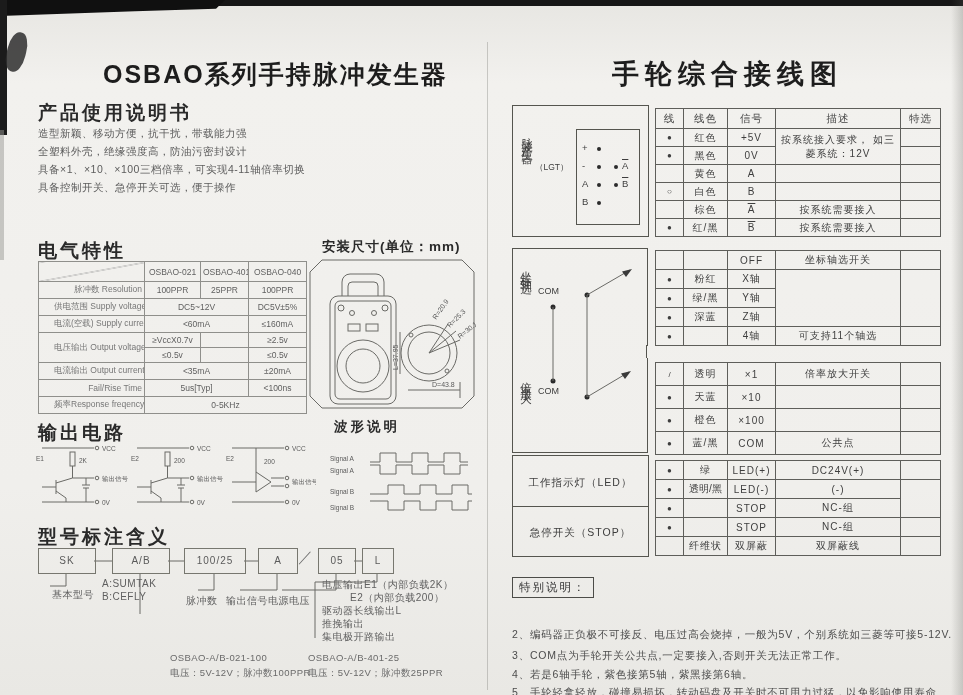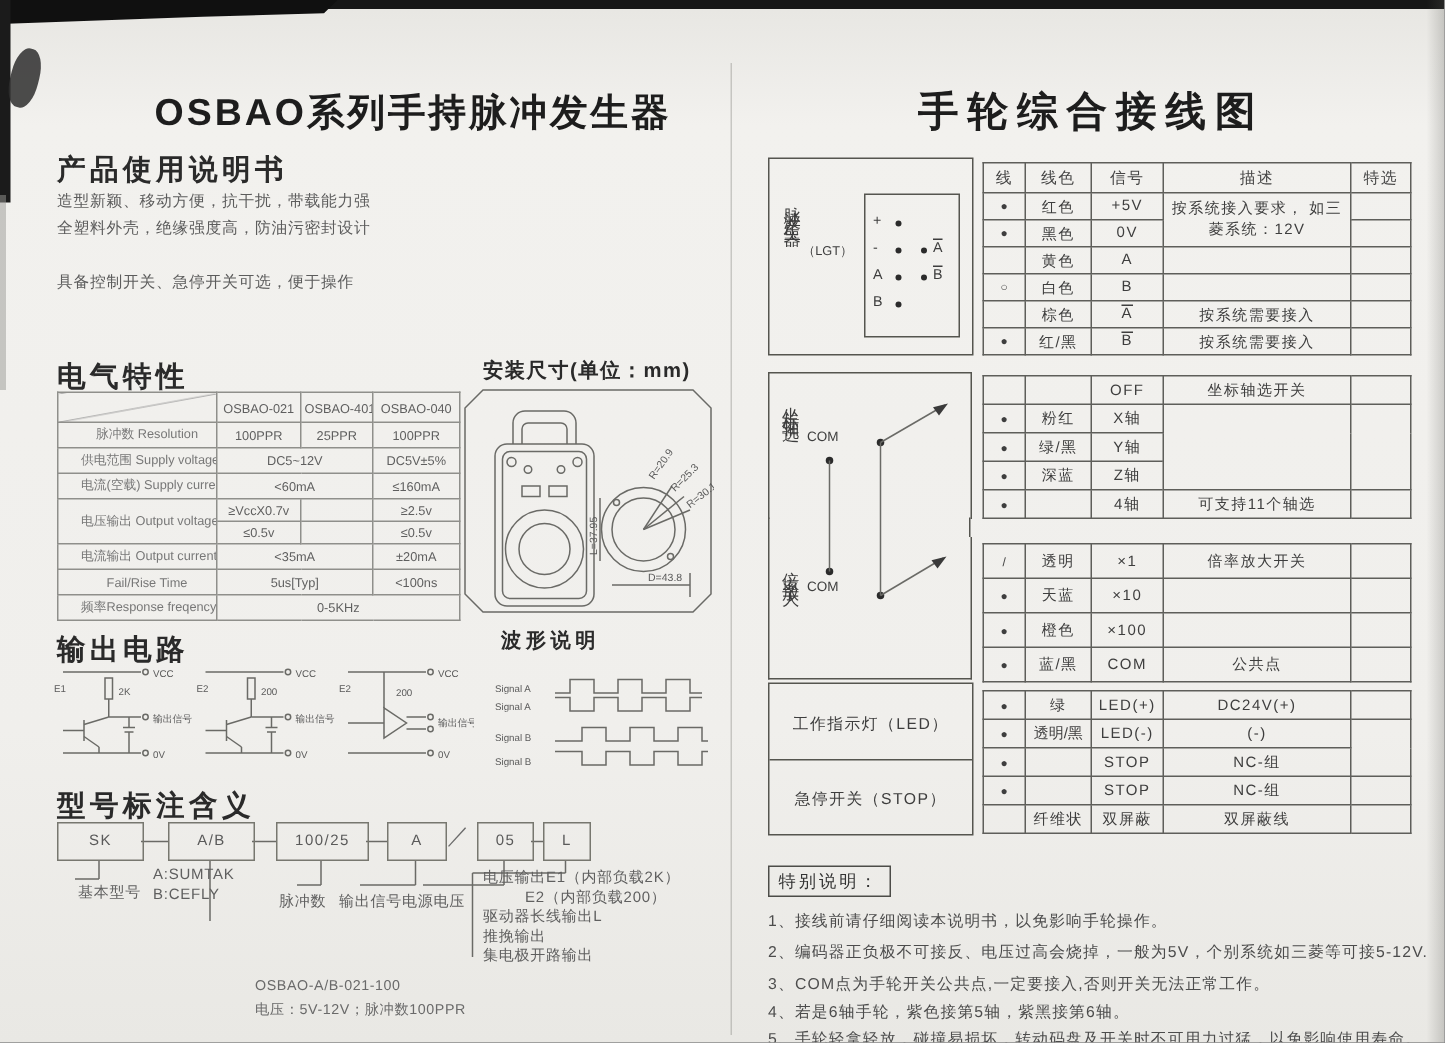--- a/index.html
+++ b/index.html
@@ -19,21 +19,21 @@
   .fold{left:487px;top:42px;width:1px;height:648px;background:rgba(120,120,115,.35);}
   
   .page-title{font-size:25px;font-weight:700;color:#1d1d1d;letter-spacing:2px;white-space:nowrap;}
   .sec-h{font-size:19px;font-weight:700;color:#2a2a2a;letter-spacing:3px;white-space:nowrap;}
   .sec-h2{font-size:13.5px;font-weight:700;color:#2a2a2a;letter-spacing:1px;white-space:nowrap;}
   .body-line{font-size:10.5px;color:#5c5c5c;letter-spacing:.5px;white-space:nowrap;}
   
   table{border-collapse:collapse;table-layout:fixed;}
   .etable td{border:1px solid #8f8f8b;font-size:8.5px;color:#5f5f5f;text-align:center;
              padding:0 2px;overflow:hidden;white-space:nowrap;}
-  .etable .lbl{text-align:center;color:#777;padding-left:15px;}
+  .etable .lbl{text-align:right;color:#777;padding-left:15px;}
   .etable .diag{background:linear-gradient(to bottom right,transparent calc(50% - .6px),#999 50%,transparent calc(50% + .6px));}
   
   .rtable td{border:1px solid #5e5e5a;font-size:10px;color:#3e3e3e;text-align:center;
              padding:0 2px;overflow:hidden;white-space:nowrap;letter-spacing:1px;}
   .rtable .hdr td{font-size:10.5px;color:#454545;}
   .rtable .dotc{font-size:8px;letter-spacing:0;}
   
   .wbox{border:1px solid #55554f;background:transparent;}
   .vlabel{writing-mode:vertical-rl;text-orientation:upright;font-size:11.5px;color:#3d3d3d;letter-spacing:4px;}
   .dot{width:4px;height:4px;border-radius:50%;background:#2b2b2b;}
@@ -62,20 +62,21 @@
   <div class="abs scan-blob"></div>
   <div class="abs scan-left-faint"></div>
   <div class="abs scan-right"></div>
   <div class="abs fold"></div>
 
   <div class="abs page-title" style="left:103px;top:58px;">OSBAO系列手持脉冲发生器</div>
 
   <div class="abs sec-h" style="left:38px;top:100px;">产品使用说明书</div>
   <div class="abs body-line" style="left:38px;top:127px;">造型新颖、移动方便，抗干扰，带载能力强</div>
   <div class="abs body-line" style="left:38px;top:145px;">全塑料外壳，绝缘强度高，防油污密封设计</div>
+  <div class="abs body-line" style="left:38px;top:163px;">具备×1、×10、×100三档倍率，可实现4-11轴倍率切换</div>
   <div class="abs body-line" style="left:38px;top:181px;">具备控制开关、急停开关可选，便于操作</div>
 
   <div class="abs sec-h" style="left:38px;top:238px;">电气特性</div>
 
   <table class="abs etable" style="left:38px;top:261px;width:268px;">
     <colgroup>
         <col style="width:106px">
         <col style="width:56px">
         <col style="width:48px">
         <col style="width:58px">
@@ -288,20 +289,24 @@
     <div class="abs mlabel" style="left:314px;top:51px;">E2（内部负载200）</div>
     <div class="abs mlabel" style="left:286px;top:64px;">驱动器长线输出L</div>
     <div class="abs mlabel" style="left:286px;top:77px;">推挽输出</div>
     <div class="abs mlabel" style="left:286px;top:90px;">集电极开路输出</div>
   </div>
 
   <div class="abs" style="left:170px;top:652px;">
     <div class="ex-model">OSBAO-A/B-021-100</div>
     <div class="ex-spec">电压：5V-12V；脉冲数100PPR</div>
   </div>
+  <div class="abs" style="left:308px;top:652px;">
+    <div class="ex-model">OSBAO-A/B-401-25</div>
+    <div class="ex-spec">电压：5V-12V；脉冲数25PPR</div>
+  </div>
 
   <div class="abs page-title" style="left:612px;top:56px;font-size:27px;letter-spacing:6px;">手轮综合接线图</div>
 
   <div class="abs wbox" style="left:512px;top:105px;width:135px;height:130px;">
     <div class="abs vlabel" style="left:6px;top:22px;">脉波产生器</div>
     <div class="abs term" style="left:22px;top:56px;font-size:8.5px;">（LGT）</div>
     <div class="abs wbox" style="left:63px;top:23px;width:62px;height:94px;">
       <span class="abs term" style="left:5px;top:12px;">+</span>
         <span class="abs dot" style="left:20px;top:17px;"></span>
       <span class="abs term" style="left:5px;top:30px;">-</span>
@@ -527,19 +532,18 @@
       <td class="dotc"></td>
       <td>纤维状</td>
       <td>双屏蔽</td>
       <td>双屏蔽线</td>
           <td></td>
     </tr>
   </tbody>
     </table>
 
   <div class="abs note-h" style="left:512px;top:577px;">特别说明：</div>
-  <div class="abs note-line" style="left:512px;top:607px;">1、接线前请仔细阅读本说明书，以免影响手轮操作。</div>
   <div class="abs note-line" style="left:512px;top:628px;">2、编码器正负极不可接反、电压过高会烧掉，一般为5V，个别系统如三菱等可接5-12V.</div>
   <div class="abs note-line" style="left:512px;top:649px;">3、COM点为手轮开关公共点,一定要接入,否则开关无法正常工作。</div>
   <div class="abs note-line" style="left:512px;top:668px;">4、若是6轴手轮，紫色接第5轴，紫黑接第6轴。</div>
   <div class="abs note-line" style="left:512px;top:686px;">5、手轮轻拿轻放，碰撞易损坏，转动码盘及开关时不可用力过猛，以免影响使用寿命。</div>
 
 </div>
 
 </body></html>

